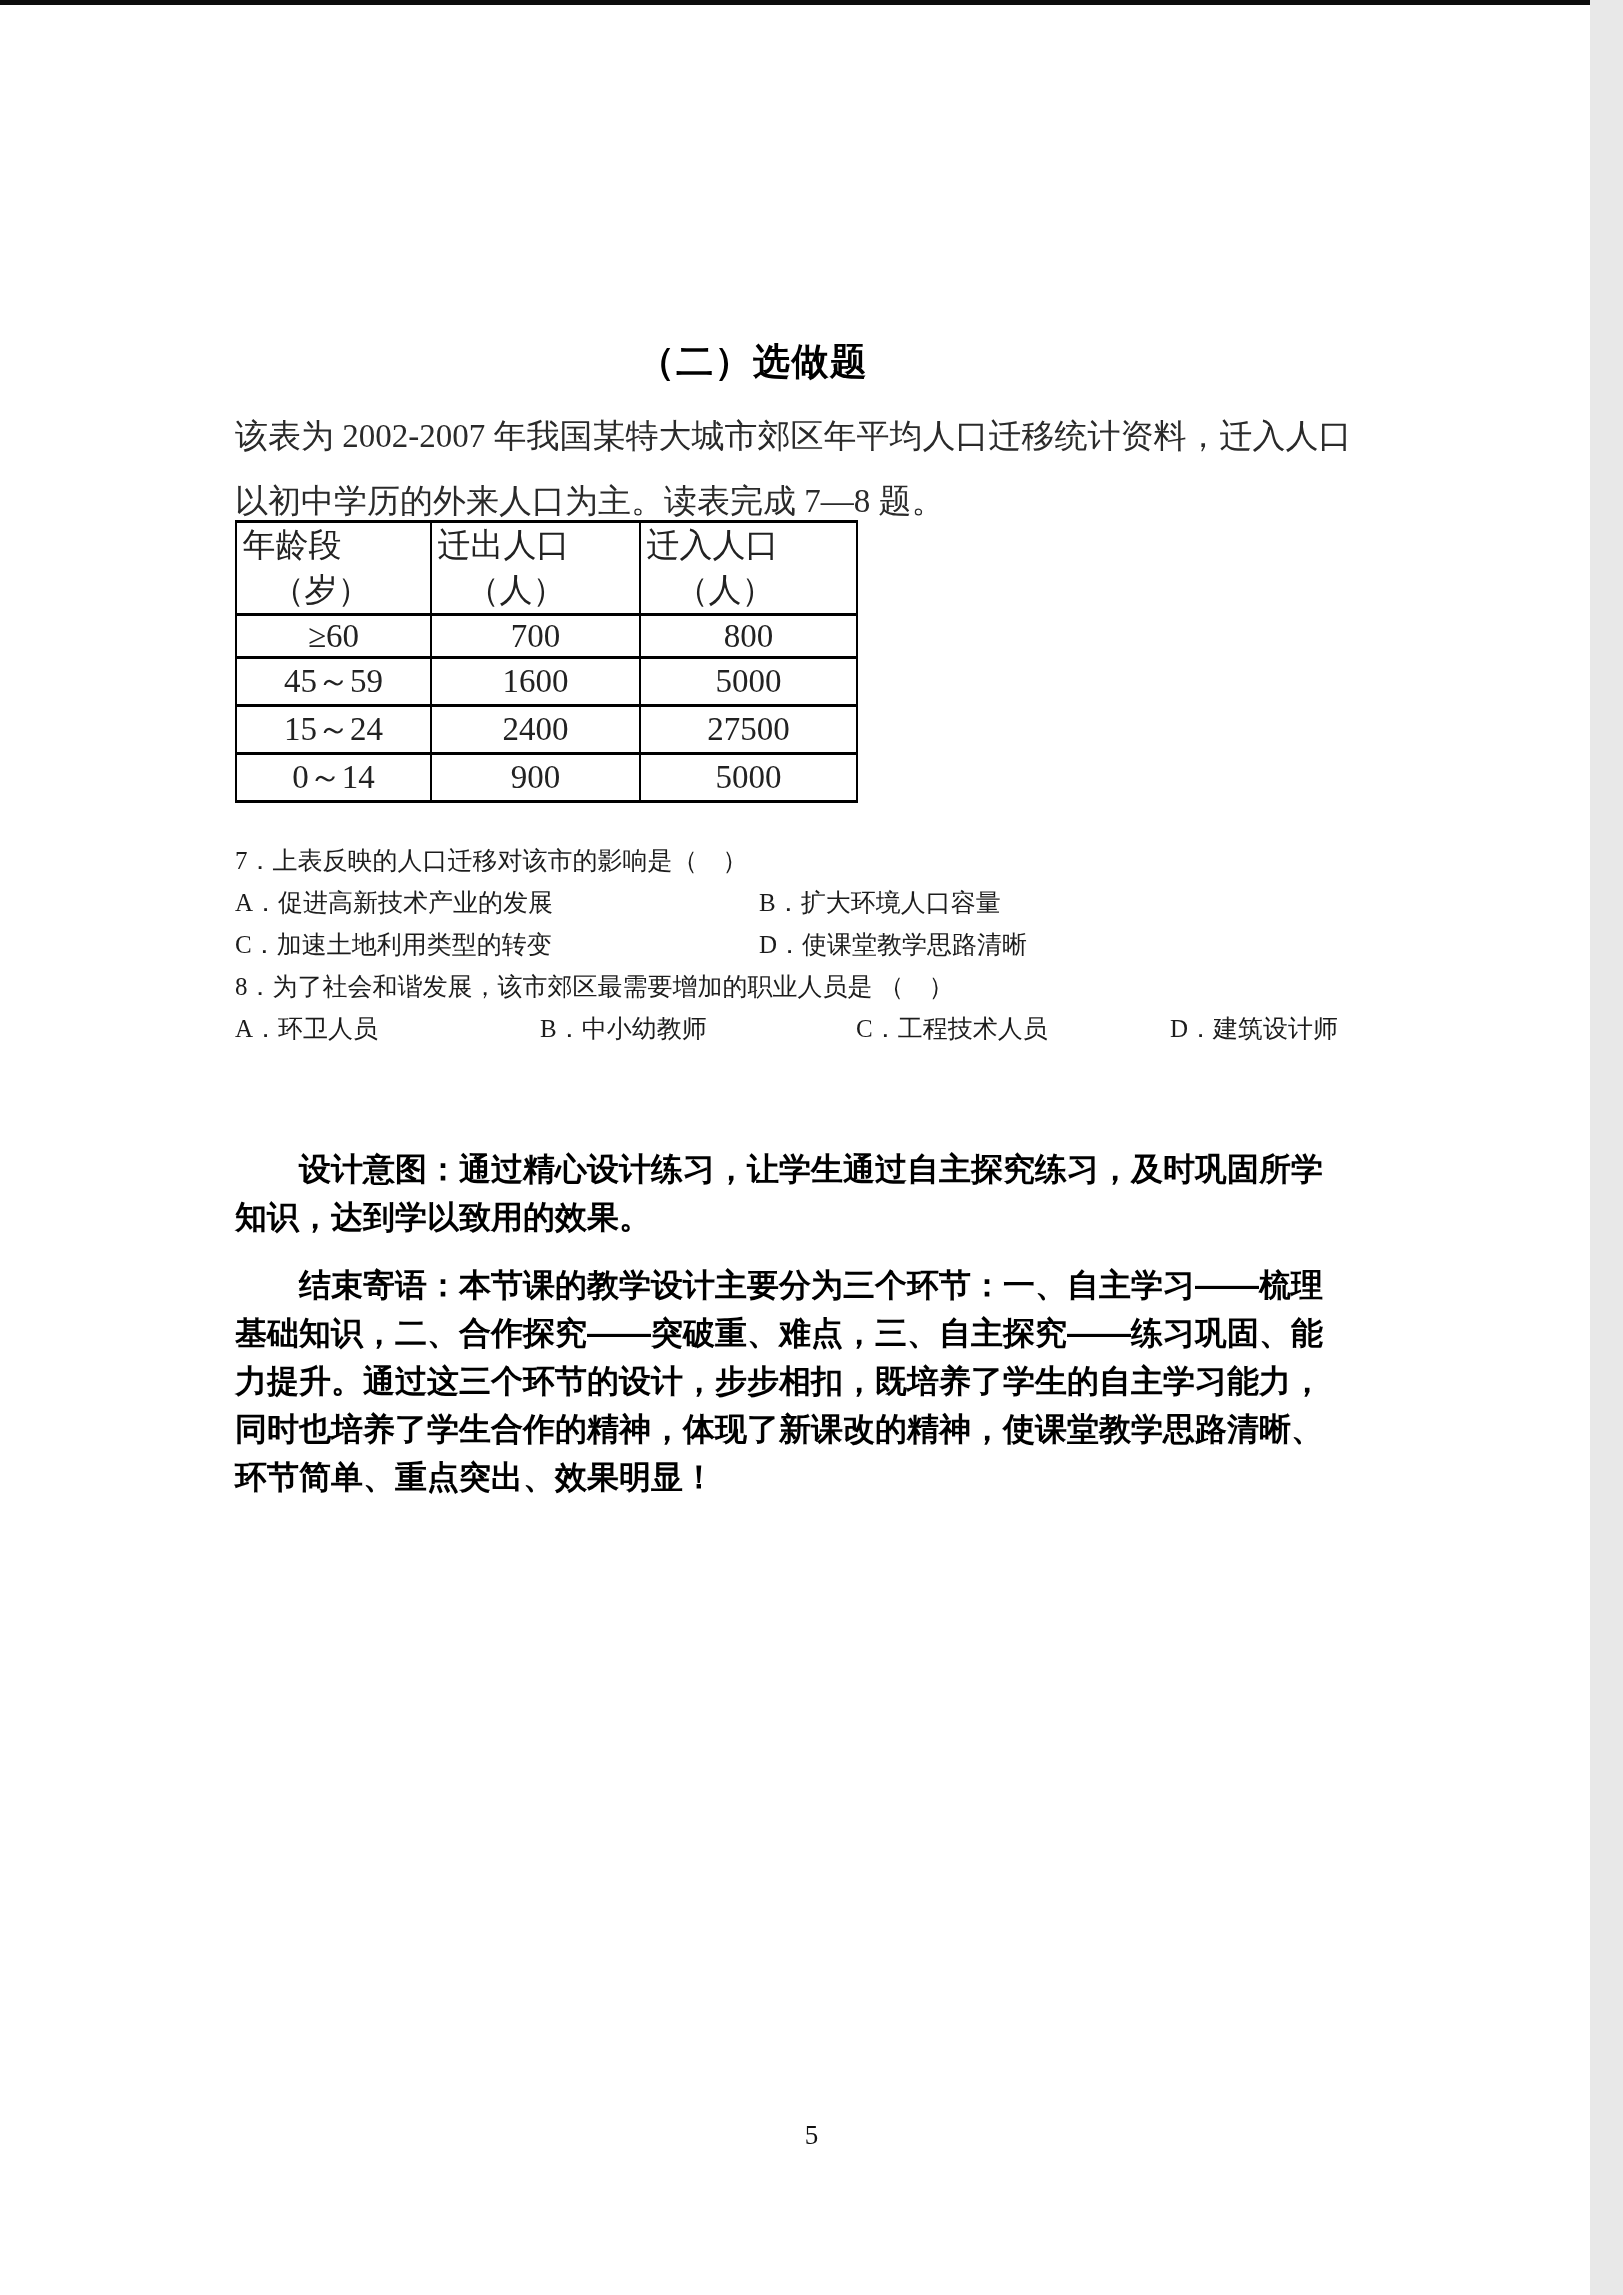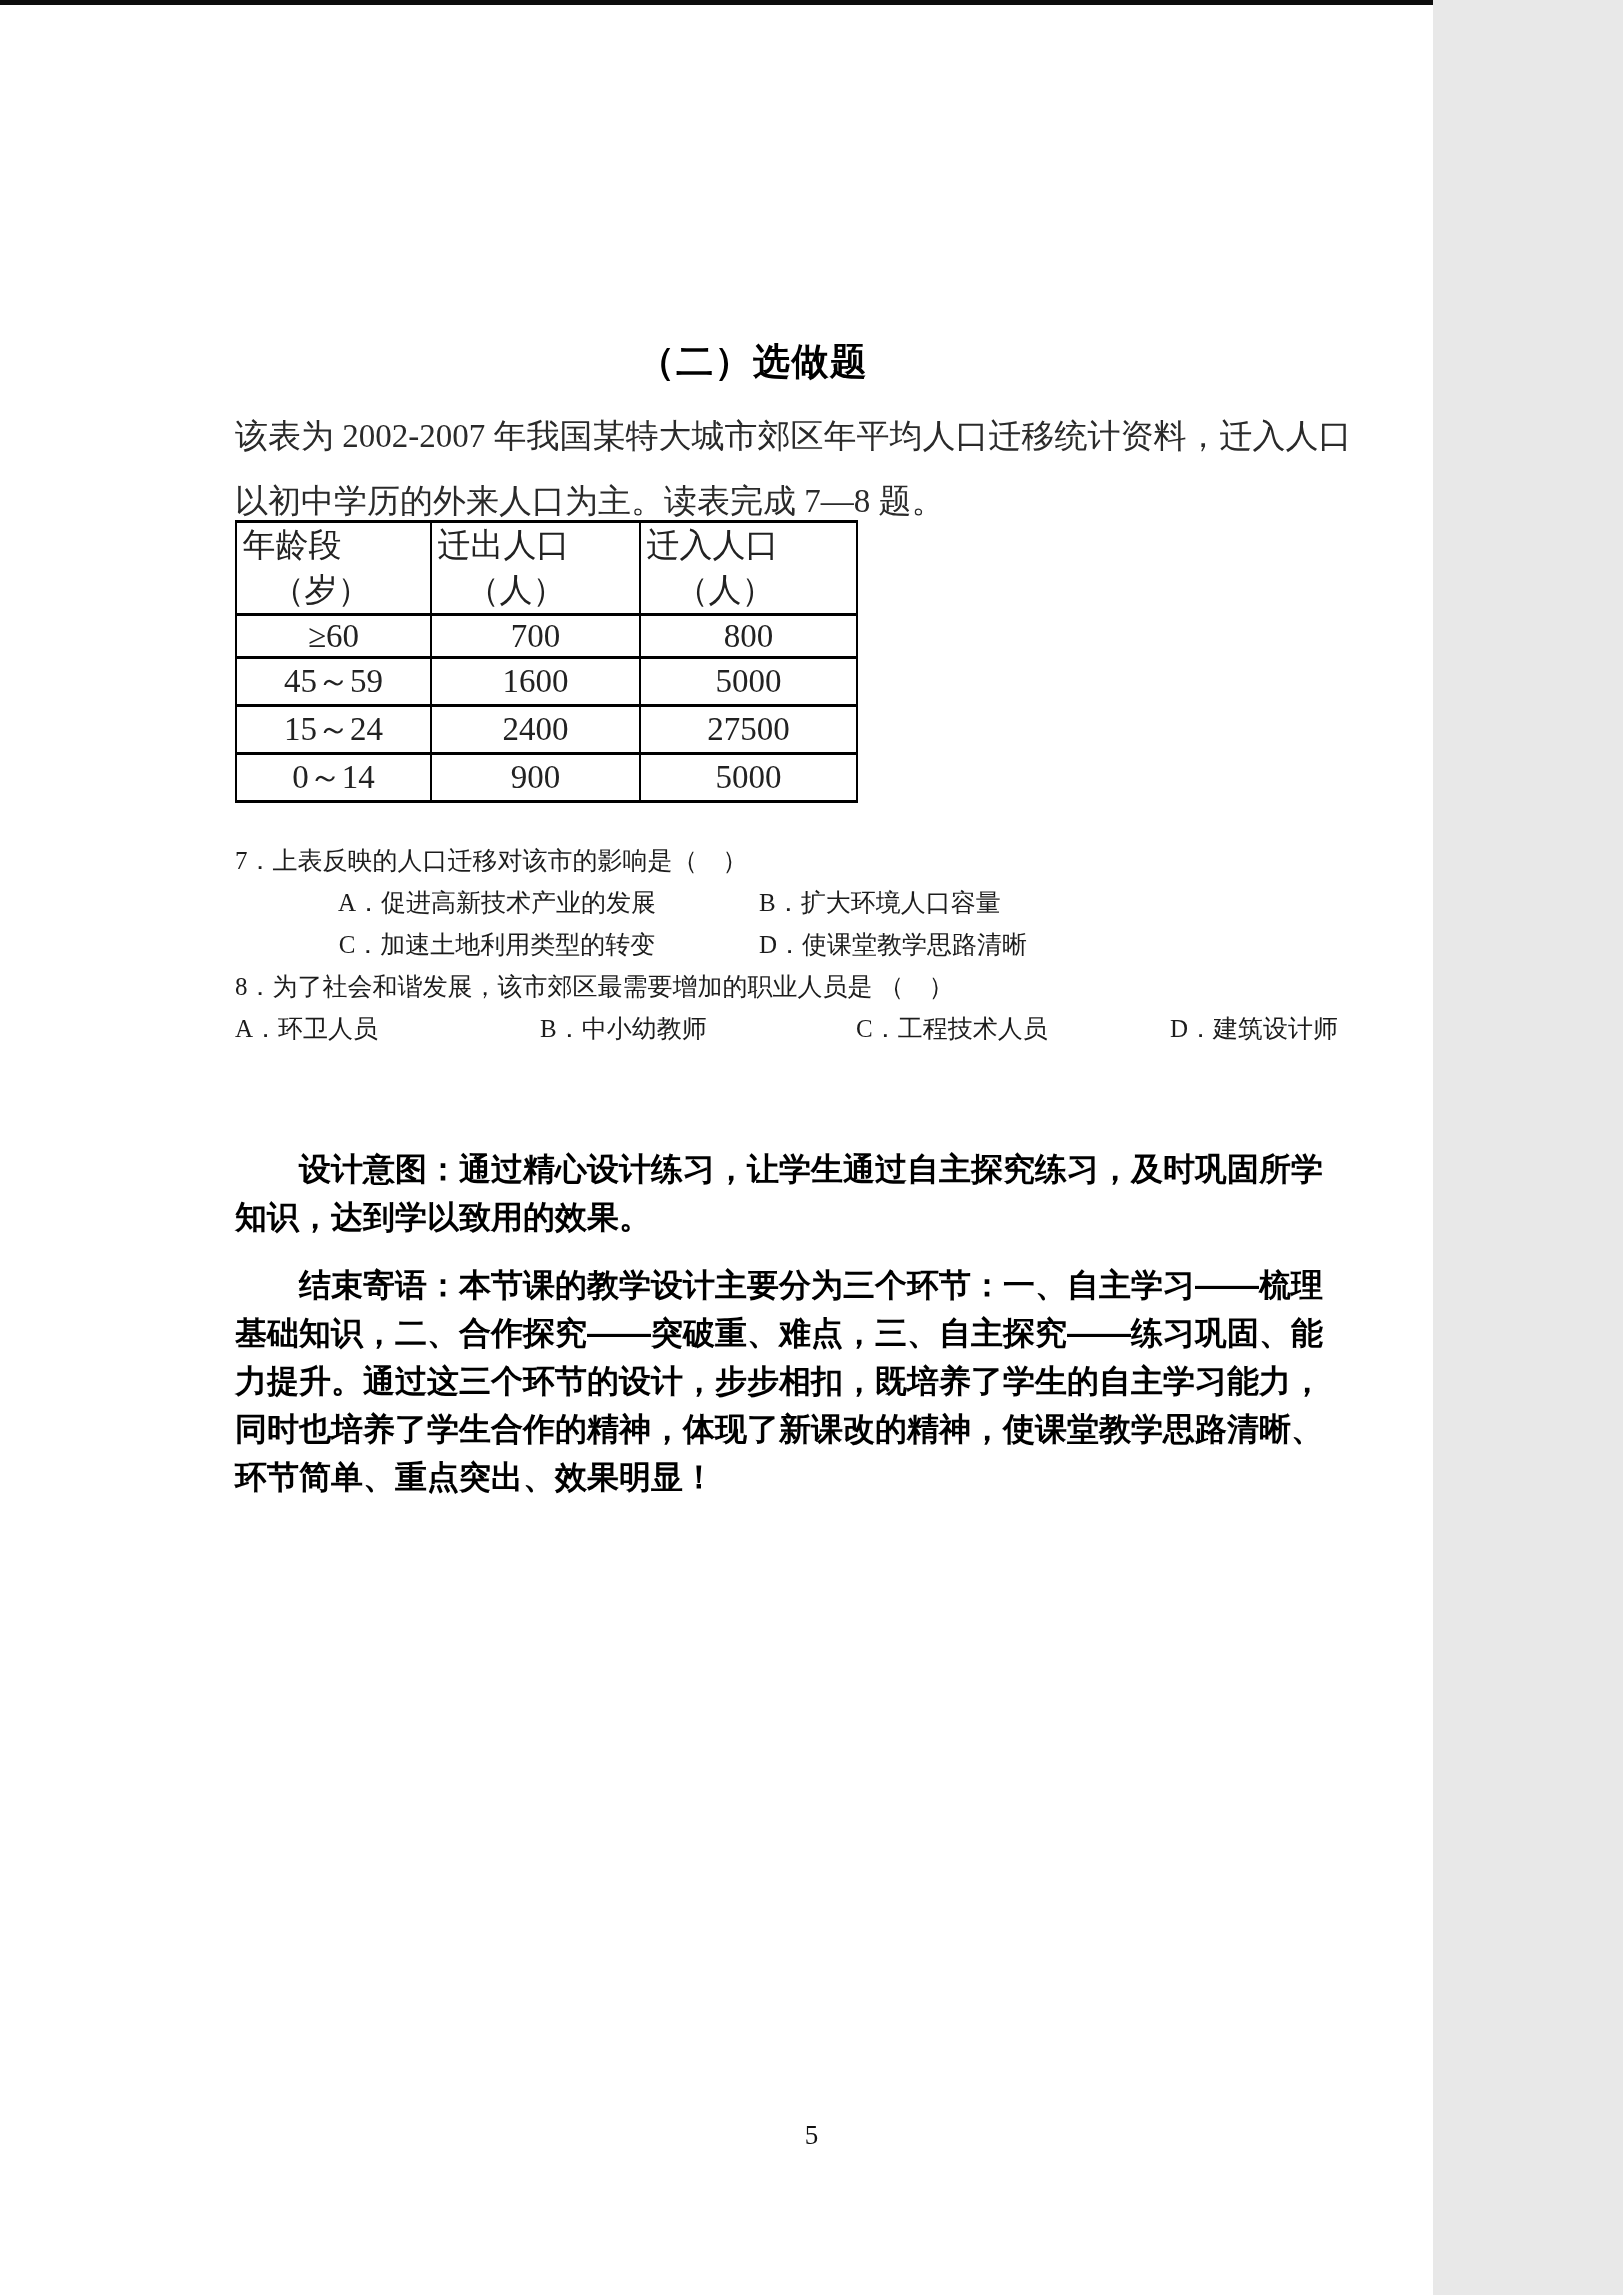--- a/index.html
+++ b/index.html
@@ -1,18 +1,18 @@
 <!DOCTYPE html>
 <html style="font-size:11px"><head>
 <meta charset="utf-8">
 <style>
   html, body { margin: 0; padding: 0; background: #e8e8e8; }
   .page {
     position: relative;
-    width: 1433px;
+    width: 1590px;
     height: 2295px;
     background: #ffffff;
     font-family: "Liberation Serif", serif;
     color: #1c1c1c;
     overflow: hidden;
   }
   .scan-bar {
     position: absolute; top: 0; left: 0;
     width: 100%; height: 4.8px; background: #0d0d0d;
   }
@@ -39,21 +39,21 @@
   }
   .migration-table { border: 2.7px solid #000; }
   .migration-table .hdr { height: 83px; vertical-align: middle; text-align: left; }
   .hdr .h-line2 { padding-left: 29px; }
   .migration-table .data-row td { height: 40px; text-align: center; vertical-align: middle; }
   .q-block {
     position: absolute; left: 235px; top: 840px; width: 1173px;
     font-size: 25px; color: #1c1c1c;
   }
   .q-line { height: 42px; line-height: 42px; white-space: nowrap; }
-  .opt-a7, .opt-c7 { display: inline-block; width: 524px; text-align: center; }
+  .opt-a7, .opt-c7 { display: inline-block; width: 524px; }
   .opt-a8 { display: inline-block; width: 305px; }
   .opt-b8 { display: inline-block; width: 300px; }
   .opt-c8 { display: inline-block; width: 314px; margin-left: 16px; }
   .bold-para {
     position: absolute; left: 235px; width: 1170px;
     font-family: "Liberation Sans", sans-serif;
     font-weight: bold; font-size: 32px; color: #000;
     line-height: 48px;
   }
   .design-para { top: 1145px; }

